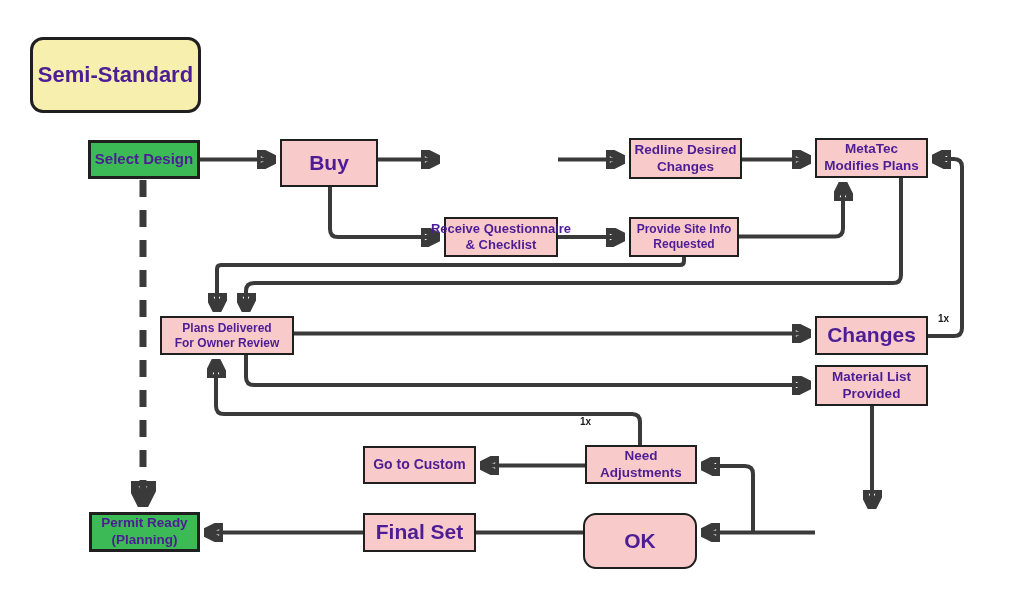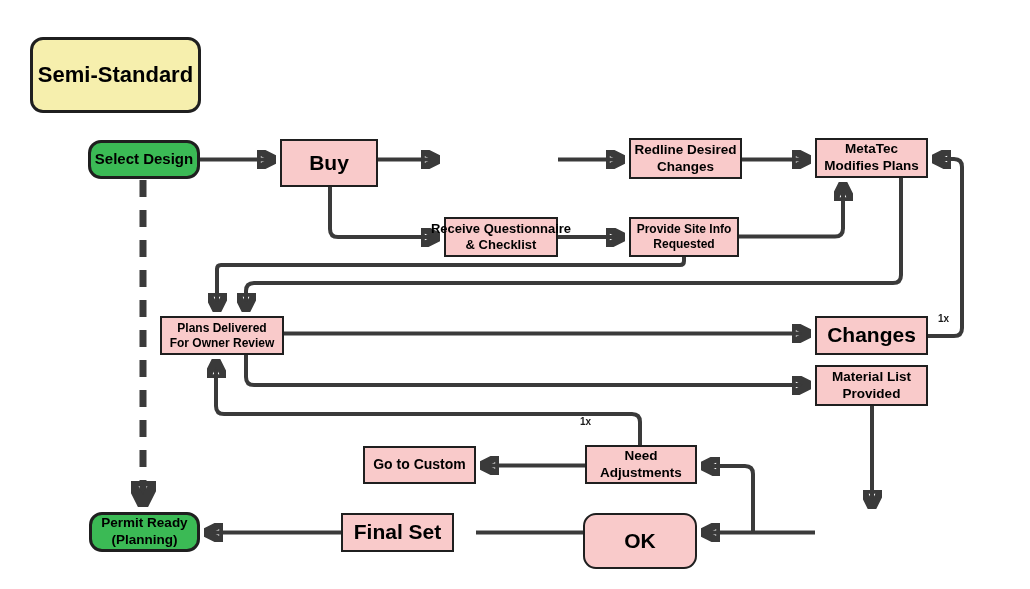--- a/index.html
+++ b/index.html
@@ -28,44 +28,44 @@
   .node {
     position: absolute;
     box-sizing: border-box;
     display: flex;
     align-items: center;
     justify-content: center;
     text-align: center;
     white-space: pre;
     line-height: 1.25;
     font-weight: bold;
-    color: #000000;
+    color: #4c1d95;
     background: #f9caca;
     border: 2.5px solid #1f1f1f;
     z-index: 2;
   }
-  .node.green { background: #3bba55; border-width: 3px; border-radius: 13px; }
+  .node.green { background: #3bba55; border-width: 3px; border-radius: 0; }
   .node.yellow { background: #f6efad; border-width: 3px; border-radius: 13px; }
 
   .n-semi     { left: 30px;  top: 37px;  width: 171px; height: 76px; font-size: 22px; }
   .n-select   { left: 88px;  top: 140px; width: 112px; height: 39px; font-size: 15px; }
   .n-buy      { left: 280px; top: 139px; width: 98px;  height: 48px; font-size: 21px; }
   .n-metasends{ left: 444px; top: 138px; width: 114px; height: 41px; font-size: 13.5px; }
   .n-redline  { left: 629px; top: 138px; width: 113px; height: 41px; font-size: 13.5px; }
   .n-metamod  { left: 815px; top: 138px; width: 113px; height: 40px; font-size: 13.5px; }
   .n-recq     { left: 444px; top: 217px; width: 114px; height: 40px; font-size: 13px; }
   .n-provinfo { left: 629px; top: 217px; width: 110px; height: 40px; font-size: 12px; }
-  .n-plansdel { left: 160px; top: 316px; width: 124px; height: 39px; font-size: 12px; }
+  .n-plansdel { left: 160px; top: 316px; width: 134px; height: 39px; font-size: 12px; }
   .n-changes  { left: 815px; top: 316px; width: 113px; height: 39px; font-size: 21px; }
   .n-matlist  { left: 815px; top: 365px; width: 113px; height: 41px; font-size: 13.5px; }
   .n-needadj  { left: 585px; top: 445px; width: 112px; height: 39px; font-size: 13.5px; }
   .n-goto     { left: 363px; top: 446px; width: 113px; height: 38px; font-size: 14px; }
   .n-gc       { left: 815px; top: 513px; width: 113px; height: 39px; font-size: 13.5px; }
   .n-ok       { left: 583px; top: 513px; width: 114px; height: 56px; font-size: 21px; border-radius: 13px; }
-  .n-final    { left: 341px; top: 513px; width: 113px; height: 39px; font-size: 21px; }
+  .n-final    { left: 363px; top: 513px; width: 113px; height: 39px; font-size: 21px; }
   .n-permit   { left: 89px;  top: 512px; width: 111px; height: 40px; font-size: 13.5px; }
 
   .loop-label {
     position: absolute;
     font-size: 10px;
     font-weight: bold;
     color: #1a1a1a;
     z-index: 3;
   }
   .ll-review  { left: 580px; top: 416px; }

